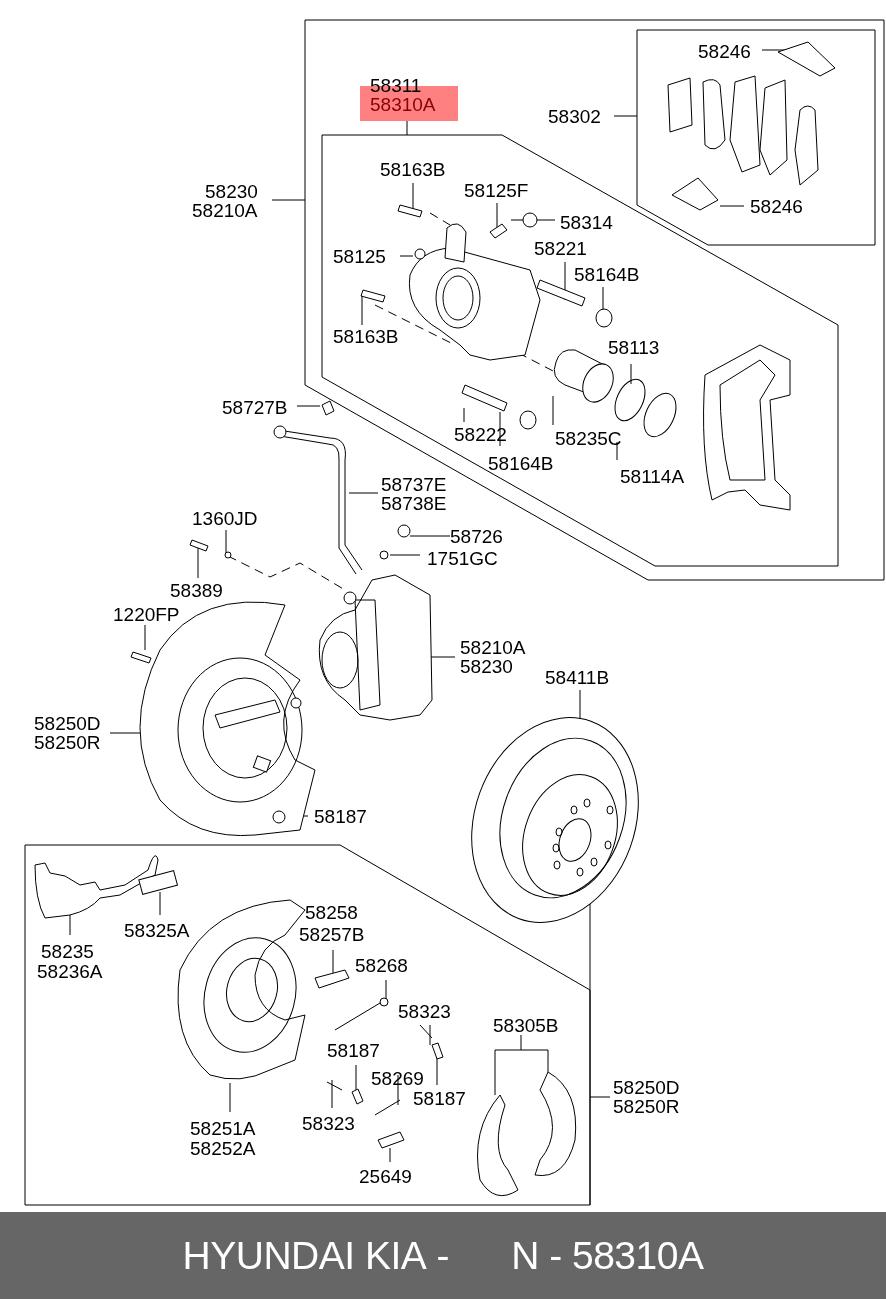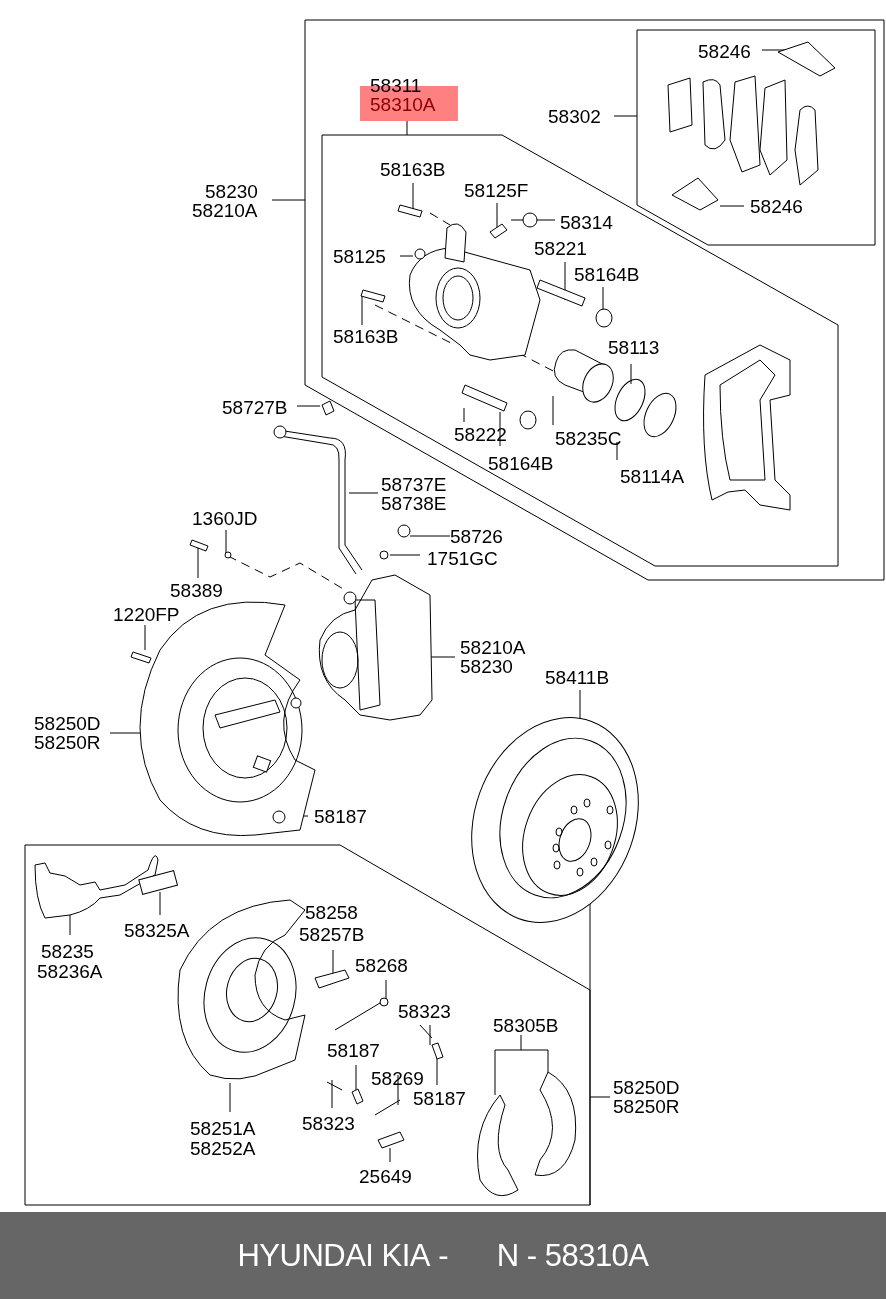--- a/index.html
+++ b/index.html
@@ -7,21 +7,21 @@
          font-family: "Liberation Sans", sans-serif; }
   #diagram { position: absolute; left: 0; top: 0; width: 886px; height: 1212px; }
   #diagram text { font-family: "Liberation Sans", sans-serif; font-size: 19px; fill: #000; }
   .ln { stroke: #000; stroke-width: 1; fill: none; }
   .pt { stroke: #000; stroke-width: 1; fill: #fff; }
   .dash { stroke: #000; stroke-width: 1; fill: none; stroke-dasharray: 9 6; }
   .hl { fill: #ff8080; }
   .hltext { fill: #8b0000 !important; }
   #footer { position: absolute; left: 0; top: 1212px; width: 886px; height: 87px;
             background: #666666; color: #ffffff; display: flex; align-items: center;
-            justify-content: center; font-size: 31px; letter-spacing: -0.5px;
+            justify-content: center; font-size: 39px; letter-spacing: -0.5px;
             font-family: "Liberation Sans", sans-serif; }
   #footer span { white-space: pre; }
 </style>
 </head>
 <body>
 
 <svg id="diagram" viewBox="0 0 886 1212" xmlns="http://www.w3.org/2000/svg">
 
   <polyline class="ln" points="305,20 884,20 884,580 648,580 305,385 305,20"></polyline>
 

